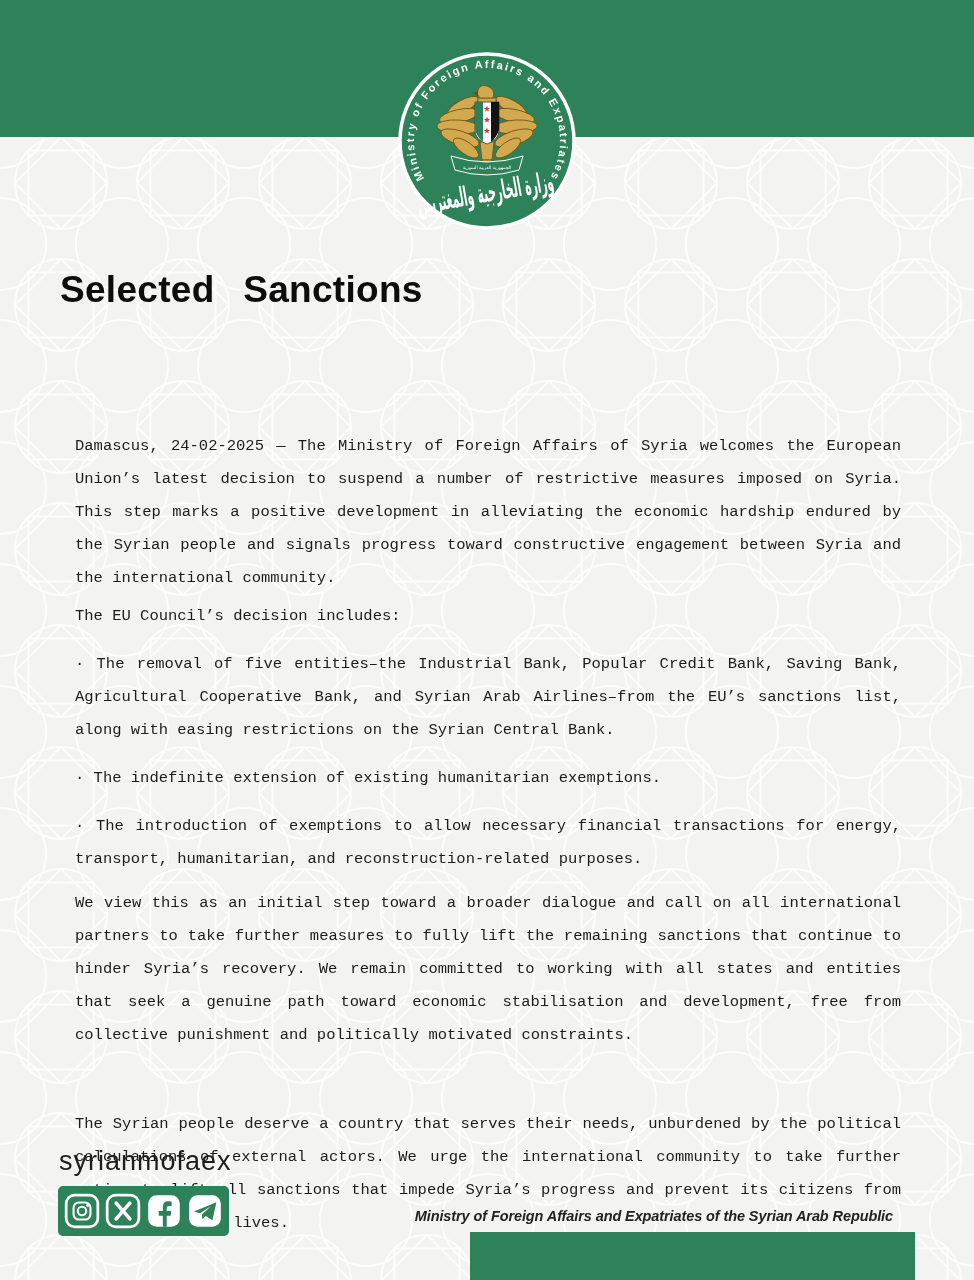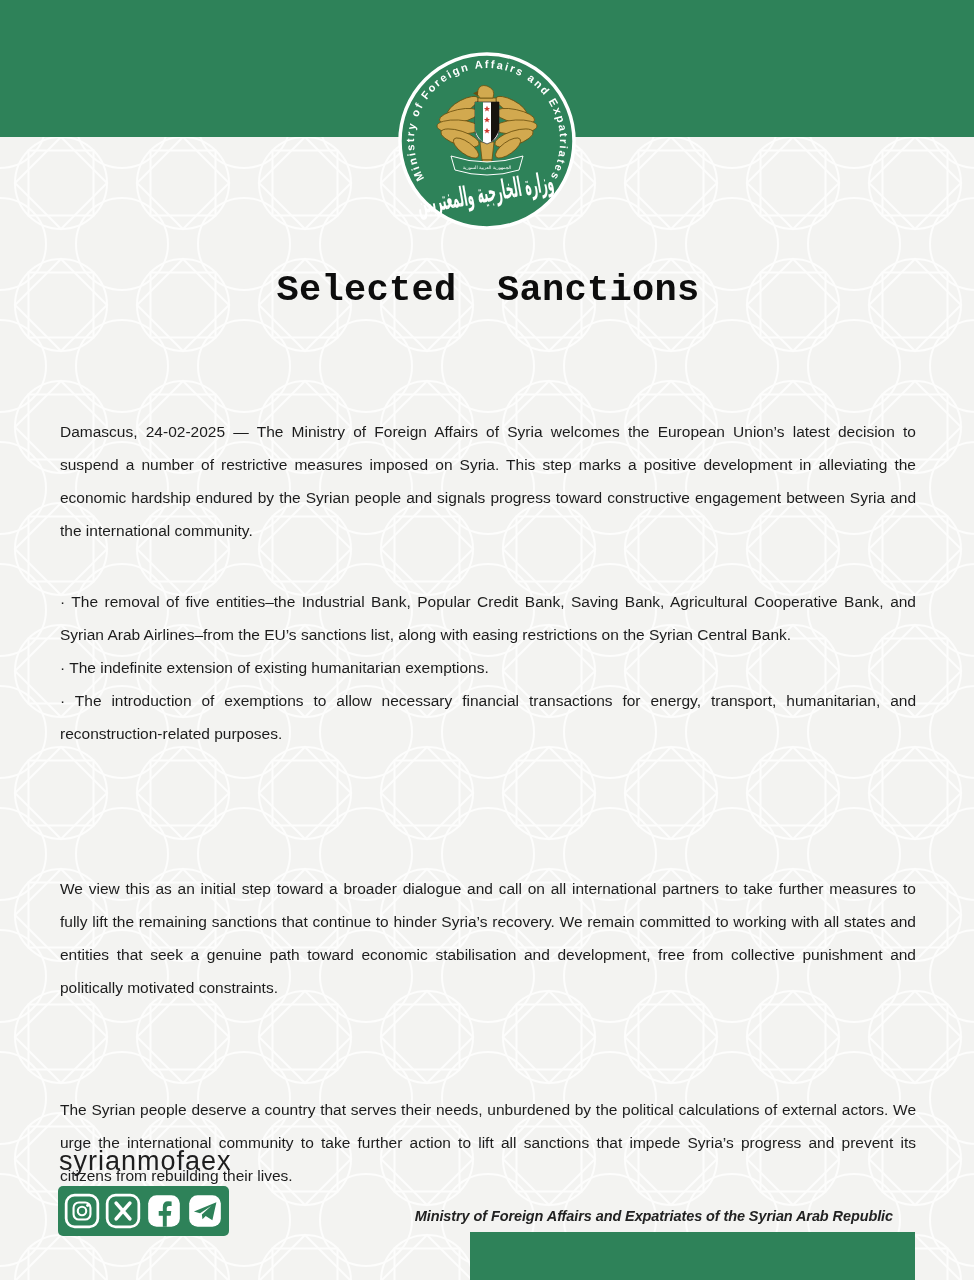--- a/index.html
+++ b/index.html
@@ -27,31 +27,31 @@
   .title-block {
     position: absolute; left: 60px; top: 258px;
     width: 856px;
     font-weight: bold;
     font-size: 37px;
     line-height: 64px;
     color: #0d0d0d;
     letter-spacing: 0.3px;
   }
   .title-line1 { text-align: justify; text-align-last: justify; }
-  .title-line2 { text-align: center; word-spacing: 18px; font-family: Liberation Mono, monospace; }
+  .title-line2 { word-spacing: 18px; }
 
   .body-block {
     position: absolute; left: 60px;
     width: 856px;
     font-size: 15.5px;
     line-height: 33px;
     text-align: justify;
     color: #1c1c1c;
   }
-  .body-block p { margin: 0; }
+  .body-block p { margin: 15px; font-family: Liberation Mono, monospace; }
   #para-1 { top: 415px; }
   #list-block { top: 585px; }
   #para-2 { top: 872px; }
   #para-3 { top: 1093px; }
 
   .social-handle {
     position: absolute; left: 59px; top: 1146px;
     font-size: 27px; letter-spacing: 1px; color: #1e1e1e;
   }
   .social-bar {
@@ -151,20 +151,21 @@
 
   <div class="title-block">
     <div class="title-line2">Selected  Sanctions</div>
   </div>
 
   <div class="body-block" id="para-1">
     <p>Damascus, 24-02-2025 — The Ministry of Foreign Affairs of Syria welcomes the European Union’s latest decision to suspend a number of restrictive measures imposed on Syria. This step marks a positive development in alleviating the economic hardship endured by the Syrian people and signals progress toward constructive engagement between Syria and the international community.</p>
   </div>
 
   <div class="body-block" id="list-block">
+    <p>The EU Council’s decision includes:</p>
     <p>· The removal of five entities–the Industrial Bank, Popular Credit Bank, Saving Bank, Agricultural Cooperative Bank, and Syrian Arab Airlines–from the EU’s sanctions list, along with easing restrictions on the Syrian Central Bank.</p>
     <p>· The indefinite extension of existing humanitarian exemptions.</p>
     <p>· The introduction of exemptions to allow necessary financial transactions for energy, transport, humanitarian, and reconstruction-related purposes.</p>
   </div>
 
   <div class="body-block" id="para-2">
     <p>We view this as an initial step toward a broader dialogue and call on all international partners to take further measures to fully lift the remaining sanctions that continue to hinder Syria’s recovery. We remain committed to working with all states and entities that seek a genuine path toward economic stabilisation and development, free from collective punishment and politically motivated constraints.</p>
   </div>
 
   <div class="body-block" id="para-3">

